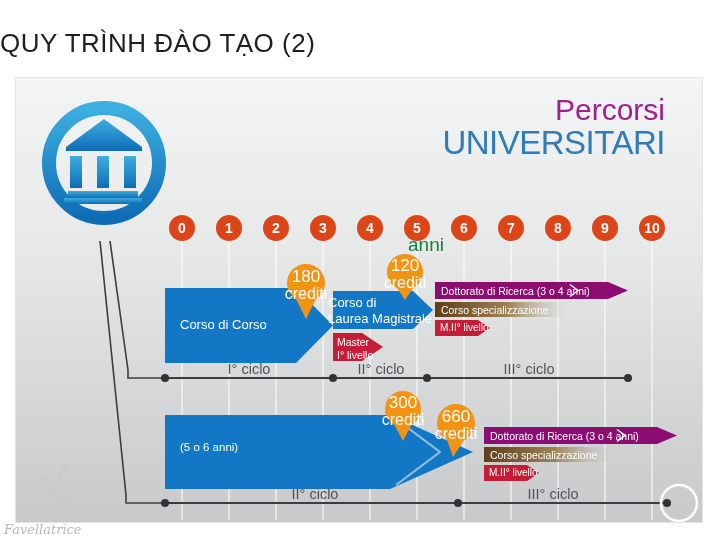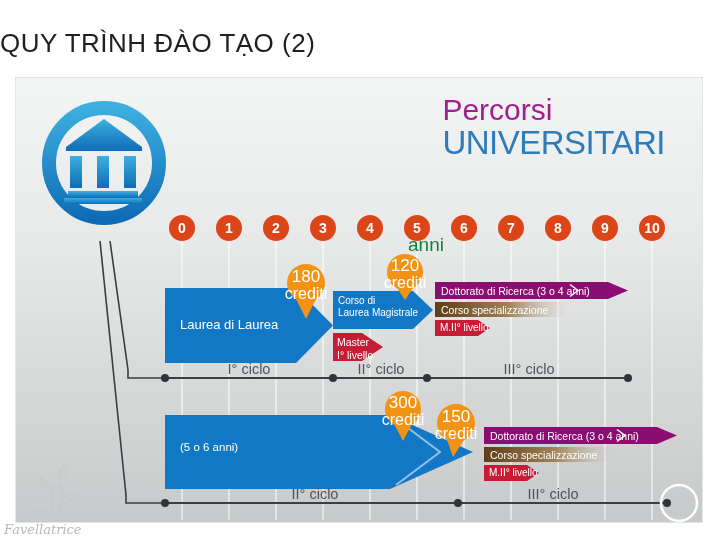--- a/index.html
+++ b/index.html
@@ -1,28 +1,28 @@
 <!DOCTYPE html>
 <html><head>
 <meta charset="utf-8">
 <style>
   html,body{margin:0;padding:0;}
   body{width:720px;height:540px;background:#ffffff;font-family:"Liberation Sans",sans-serif;position:relative;overflow:hidden;}
   .abs{position:absolute;}
   .slide-title{left:0;right:0;top:28px;text-align:left;font-size:26px;letter-spacing:0.5px;color:#1f1f1f;}
   .panel{left:15px;top:77px;width:688px;height:446px;background:linear-gradient(180deg,#f3f4f4 0%,#e7e8e8 38%,#c7c9ca 100%);border:1px solid #e3e5e5;box-sizing:border-box;}
   .overlay{left:0;top:0;width:720px;height:540px;pointer-events:none;}
-  .heading{top:95px;right:55px;line-height:1;}
+  .heading{top:95px;right:55px;text-align:right;line-height:1;}
   .heading .l1{font-size:30px;color:#a0208f;display:block;margin-bottom:1px;}
   .heading .l2{font-size:33px;color:#2e7cba;display:block;letter-spacing:-0.5px;}
   .anni{left:408px;top:186px;font-size:19px;color:#15803d;margin-top:48px;}
   .year{width:26px;height:26px;border-radius:50%;background:#dc4517;color:#fff;font-size:14px;font-weight:bold;text-align:center;line-height:26px;top:215px;}
   .wlabel{color:#ffffff;}
   .lbl-laurea{left:180px;top:317px;font-size:13px;}
-  .lbl-magistrale{left:338px;top:295px;font-size:10px;line-height:1.2;}
+  .lbl-magistrale{left:328px;top:295px;font-size:13px;line-height:1.2;}
   .lbl-master{left:337px;top:336px;font-size:10.5px;line-height:1.2;}
   .lbl-bar{font-size:10.5px;white-space:nowrap;}
   .lbl-dott1{left:441px;top:285px;}
   .lbl-spec1{left:441px;top:304px;}
   .lbl-m2a{left:440px;top:322px;font-size:10px;}
   .lbl-ciclounico{left:180px;top:424px;font-size:11.5px;line-height:1.35;}
   .lbl-dott2{left:490px;top:430px;}
   .lbl-spec2{left:490px;top:449px;}
   .lbl-m2b{left:489px;top:467px;font-size:10px;}
   .balloon-text{width:48px;text-align:center;color:#fff;line-height:1;}
@@ -158,21 +158,21 @@
 <div class="abs year" style="left:263px">2</div>
 <div class="abs year" style="left:310px">3</div>
 <div class="abs year" style="left:357px">4</div>
 <div class="abs year" style="left:404px">5</div>
 <div class="abs year" style="left:451px">6</div>
 <div class="abs year" style="left:498px">7</div>
 <div class="abs year" style="left:545px">8</div>
 <div class="abs year" style="left:592px">9</div>
 <div class="abs year" style="left:639px">10</div>
 
-<div class="abs wlabel lbl-laurea">Laurea di Laurea</div>
+<div class="abs wlabel lbl-laurea">Corso di Corso</div>
 <div class="abs wlabel lbl-magistrale">
   <span>Corso di</span><br>
   <span>Laurea Magistrale</span>
 </div>
 <div class="abs wlabel lbl-master">
   <span>Master</span><br>
   <span>I° livello</span>
 </div>
 <div class="abs wlabel lbl-bar lbl-dott1">Dottorato di Ricerca (3 o 4 anni)</div>
 <div class="abs wlabel lbl-bar lbl-spec1">Corso specializzazione</div>
@@ -193,21 +193,21 @@
 
 <div class="abs wlabel lbl-ciclounico">
   <br>
   <span>(5 o 6 anni)</span>
 </div>
 <div class="abs balloon-text" style="left:379px;top:394px">
   <span class="num">300</span>
   <span class="unit">crediti</span>
 </div>
 <div class="abs balloon-text" style="left:432px;top:408px">
-  <span class="num">150</span>
+  <span class="num">660</span>
   <span class="unit">crediti</span>
 </div>
 <div class="abs wlabel lbl-bar lbl-dott2">Dottorato di Ricerca (3 o 4 anni)</div>
 <div class="abs wlabel lbl-bar lbl-spec2">Corso specializzazione</div>
 <div class="abs wlabel lbl-bar lbl-m2b">M.II° livello</div>
 
 <div class="abs cycle" style="left:315px;top:486px">II° ciclo</div>
 <div class="abs cycle" style="left:553px;top:486px">III° ciclo</div>
 
 <div class="abs page-num">16</div>

